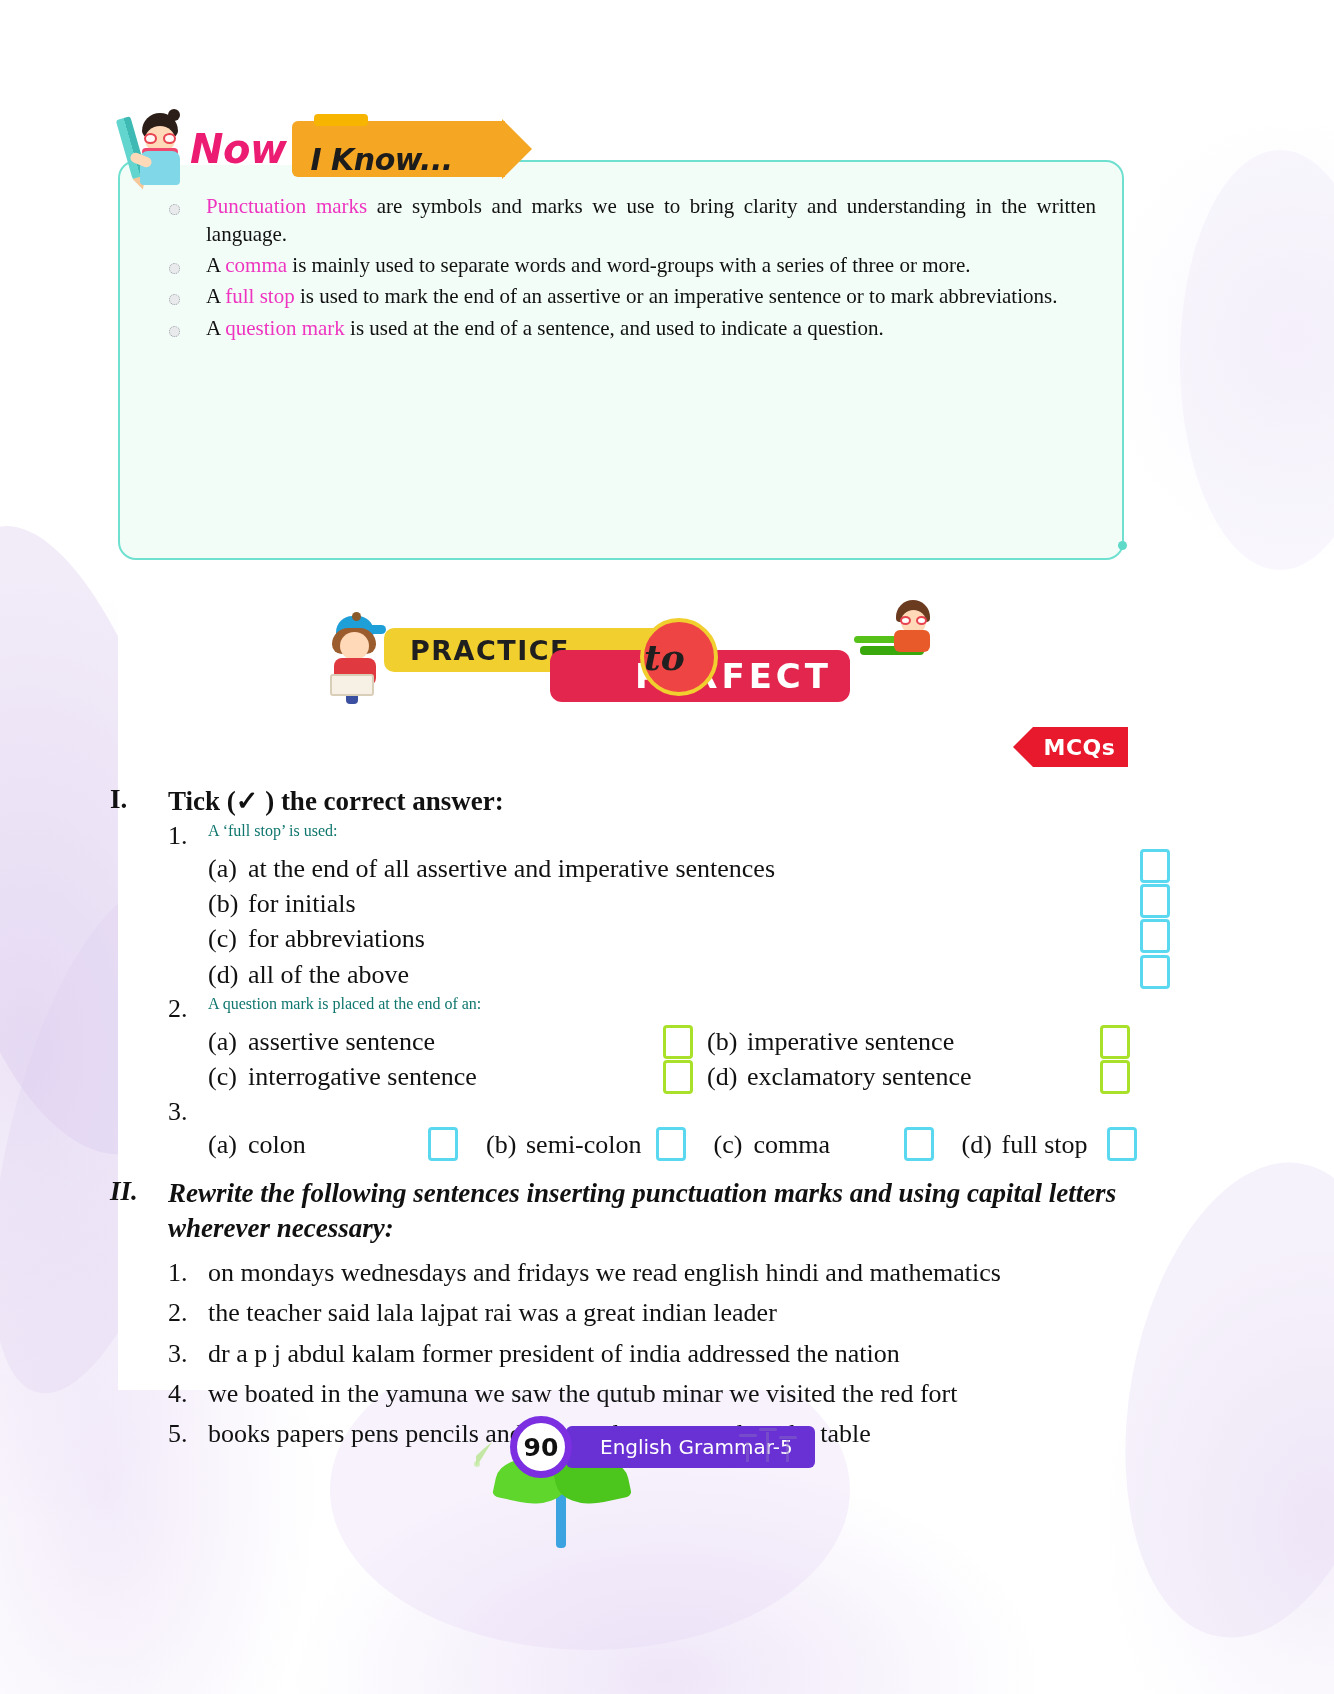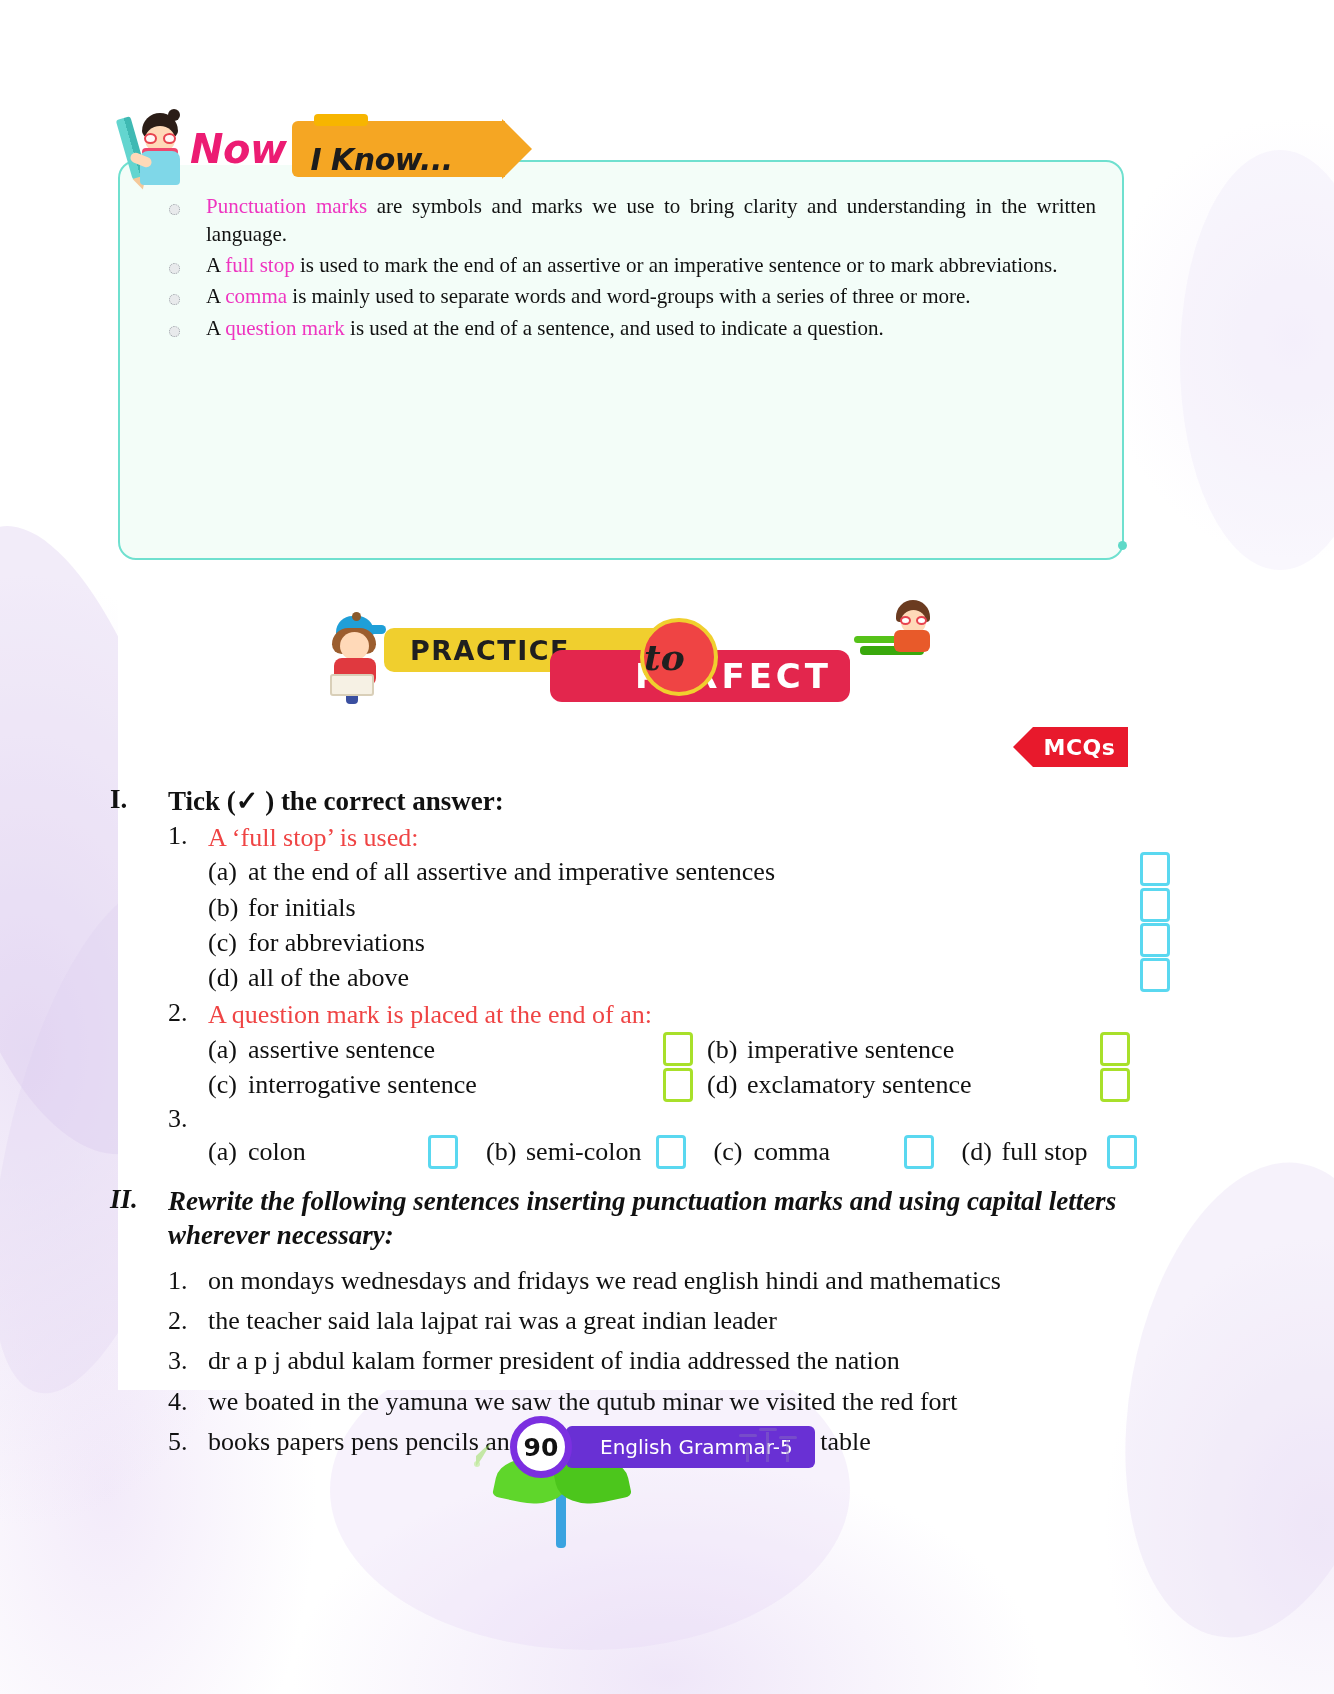--- a/index.html
+++ b/index.html
@@ -197,21 +197,21 @@
   .sec-row { display:flex; align-items:flex-start; margin-top:4px; }
   .sec-num {
     width: 58px; flex: 0 0 58px;
     font-weight:700; font-size:27px; color:#111;
   }
   .sec-title { font-weight:700; font-size:27px; color:#111; line-height:1.28; }
 
   .q { margin-top: 2px; padding-left: 58px; }
   .q-row { display:flex; align-items:flex-start; }
   .q-num { width:40px; flex:0 0 40px; font-size:26px; color:#111; }
-  .q-text { font-size:26px; color:#ef4444; line-height:1.3; }
+  .q-text { font-size:16px; color:#0f766e; line-height:1.3; }
 
   .opts { padding-left: 40px; }
   .opt-line { display:flex; align-items:center; font-size:26px; color:#111; line-height:1.36; }
   .opt-lab { width:40px; flex:0 0 40px; }
   .opt-txt { white-space:nowrap; }
 
   .cb {
     width: 30px; height: 34px; border-radius: 4px;
     background:#ffffff; flex:0 0 30px;
   }
@@ -305,25 +305,25 @@
       </div>
     </div>
 
     <ul class="nik-list">
       <li>
         <span class="bullet"></span>
         <span></span><span class="hl">Punctuation marks</span><span> are symbols and marks we use to bring clarity and understanding in the written language.</span>
       </li>
       <li>
         <span class="bullet"></span>
-        <span>A </span><span class="hl">full stop</span><span> is used to mark the end of an assertive or an imperative sentence or to mark abbreviations.</span>
+        <span>A </span><span class="hl">comma</span><span> is mainly used to separate words and word-groups with a series of three or more.</span>
       </li>
       <li>
         <span class="bullet"></span>
-        <span>A </span><span class="hl">comma</span><span> is mainly used to separate words and word-groups with a series of three or more.</span>
+        <span>A </span><span class="hl">full stop</span><span> is used to mark the end of an assertive or an imperative sentence or to mark abbreviations.</span>
       </li>
       <li>
         <span class="bullet"></span>
         <span>A </span><span class="hl">question mark</span><span> is used at the end of a sentence, and used to indicate a question.</span>
       </li>
     </ul>
   </div>
 </div>
 
 <div class="ptp">

